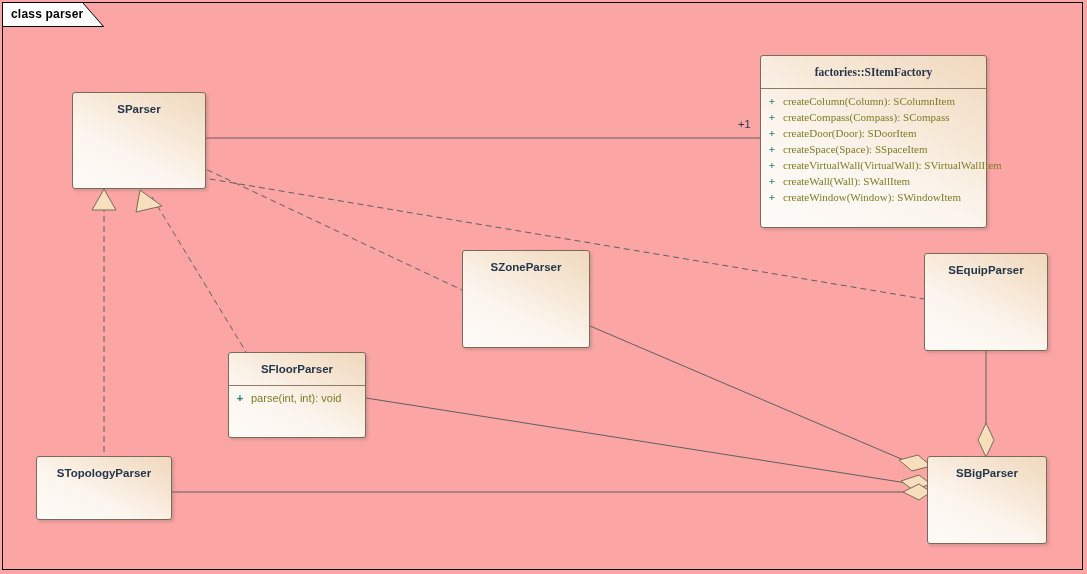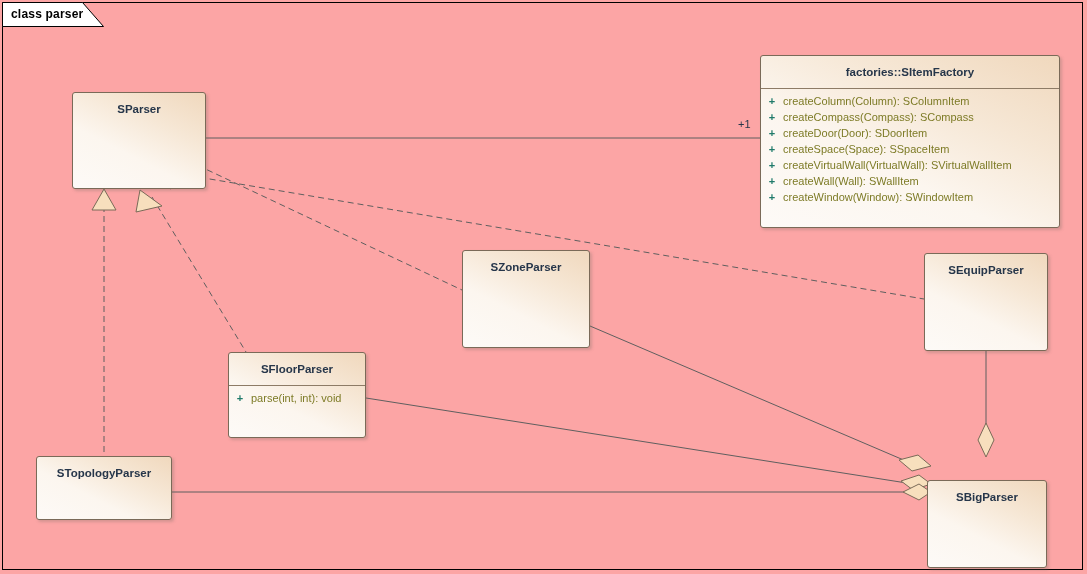--- a/index.html
+++ b/index.html
@@ -169,21 +169,21 @@
     </g>
   </svg>
 
   <div class="mult" style="left:167px; top:112px;">+1</div>
   <div class="mult" style="left:738px; top:118px;">+1</div>
 
   <div class="cls" style="left:44px; top:92px; width:134px; height:97px;margin-left:28px;">
     <div class="cls-title">SParser</div>
   </div>
 
-  <div class="cls" style="left:760px; top:55px; width:300px; height:173px;">
+  <div class="cls" style="left:760px; top:55px; width:227px; height:173px;font-family:Liberation Serif, serif;">
     <div class="cls-title with-sep">factories::SItemFactory</div>
     <div class="members">
       <div class="member">
         <span class="vis">+</span>
         <span class="sig">createColumn(Column): SColumnItem</span>
       </div>
       <div class="member">
         <span class="vis">+</span>
         <span class="sig">createCompass(Compass): SCompass</span>
       </div>
@@ -225,17 +225,17 @@
         <span class="vis">+</span>
         <span class="sig">parse(int, int): void</span>
       </div>
     </div>
   </div>
 
   <div class="cls" style="left:36px; top:456px; width:136px; height:64px;">
     <div class="cls-title">STopologyParser</div>
   </div>
 
-  <div class="cls" style="left:927px; top:456px; width:120px; height:88px;margin-top:24px;">
+  <div class="cls" style="left:927px; top:456px; width:120px; height:88px;">
     <div class="cls-title">SBigParser</div>
   </div>
 
 </div>
 
 </body></html>

